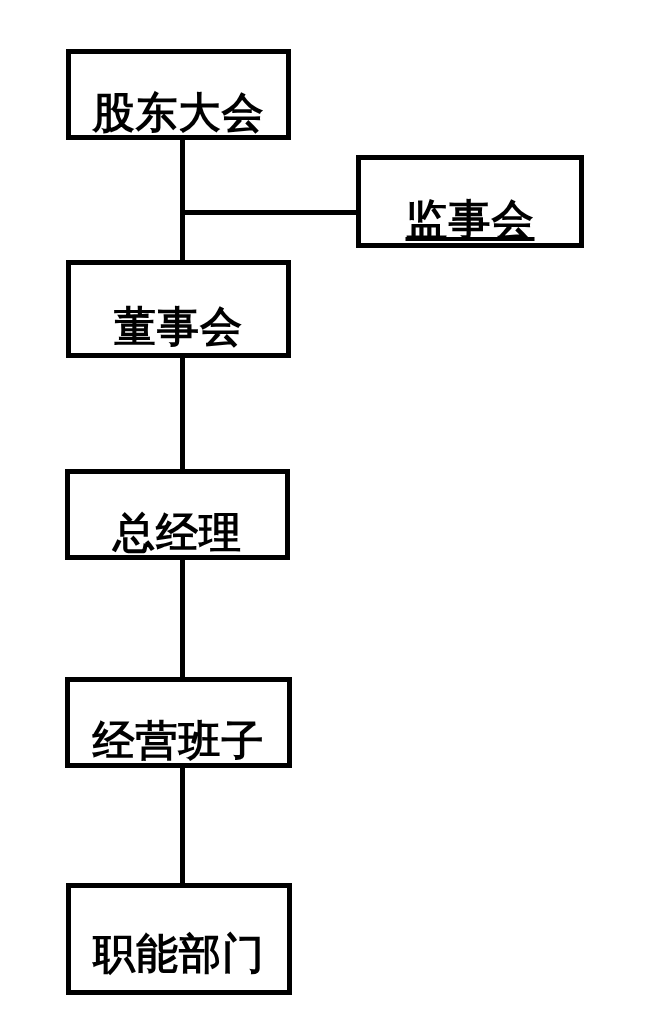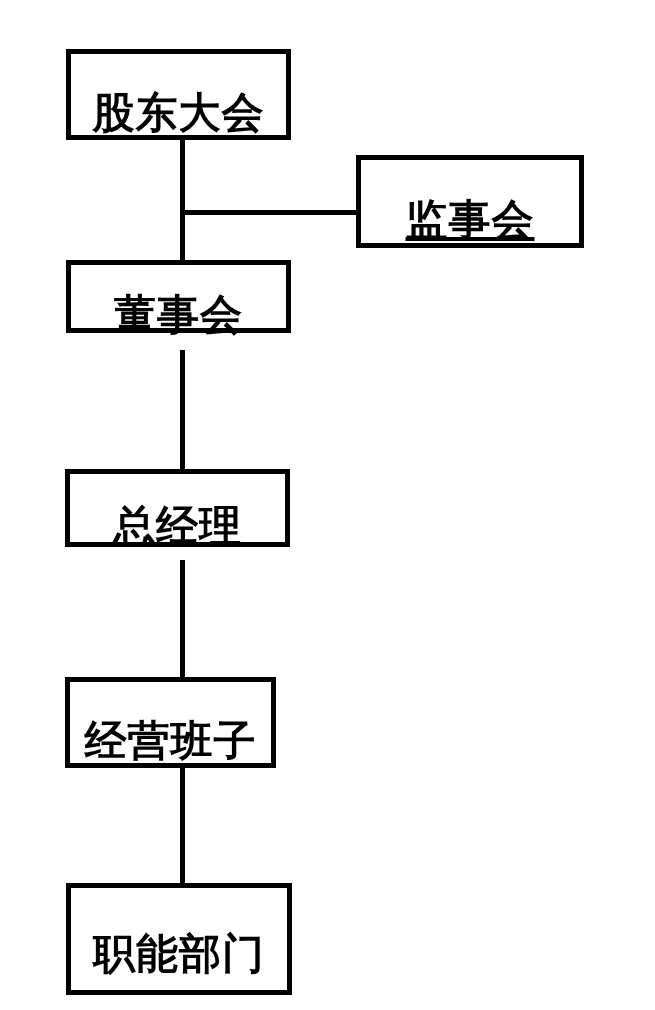--- a/index.html
+++ b/index.html
@@ -34,23 +34,23 @@
     font-weight: bold;
     color: #000000;
     letter-spacing: 1px;
     white-space: nowrap;
     line-height: 1;
     margin-top: 36px;
   }
   
   .node-shareholders { left: 66px;  top: 49px;  width: 225px; height: 91px; }
   .node-supervisory  { left: 356px; top: 155px; width: 228px; height: 93px; text-decoration: underline; }
-  .node-board        { left: 66px;  top: 260px; width: 225px; height: 73px; }
-  .node-gm           { left: 65px;  top: 469px; width: 225px; height: 78px; }
-  .node-mgmt         { left: 65px;  top: 677px; width: 211px; height: 91px; }
+  .node-board        { left: 66px;  top: 260px; width: 225px; height: 98px; }
+  .node-gm           { left: 65px;  top: 469px; width: 225px; height: 91px; }
+  .node-mgmt         { left: 65px;  top: 677px; width: 227px; height: 91px; }
   .node-func         { left: 66px;  top: 883px; width: 226px; height: 112px; font-family: Liberation Mono, monospace; }
 
   .connector {
     position: absolute;
     background: #000000;
   }
   .conn-v1 { left: 180px; top: 140px; width: 5px;   height: 120px; } 
   .conn-h1 { left: 183px; top: 210px; width: 173px; height: 5px;  } 
   .conn-v2 { left: 180px; top: 350px; width: 5px;   height: 119px; } 
   .conn-v3 { left: 180px; top: 560px; width: 5px;   height: 117px; } 

